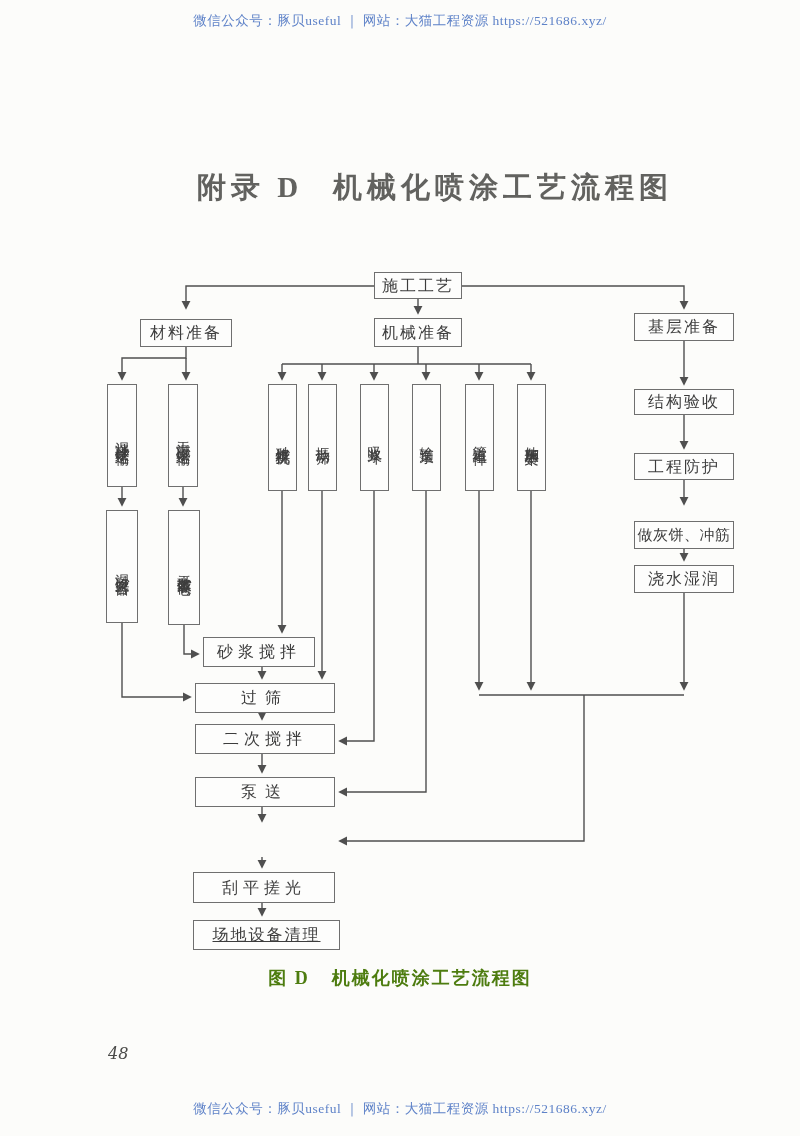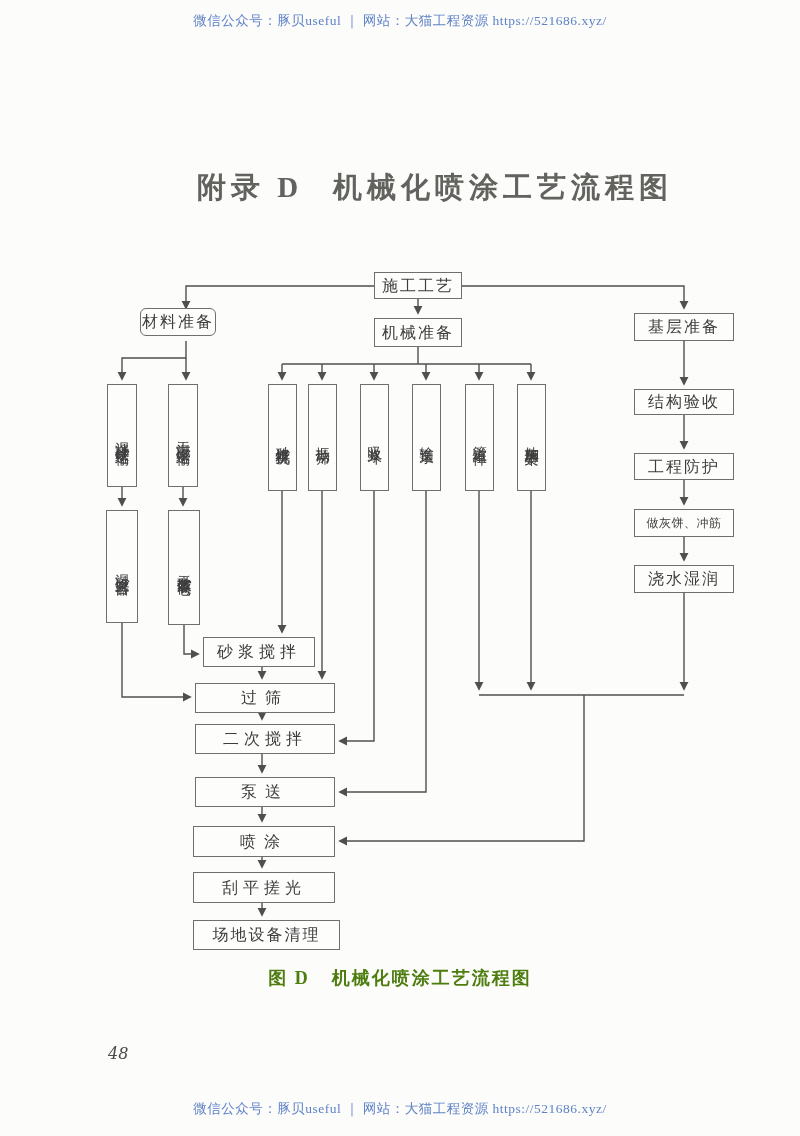--- a/index.html
+++ b/index.html
@@ -25,21 +25,21 @@
     font-size:16px;color:#3d3d3d;letter-spacing:2px;line-height:1;
     z-index:2;white-space:nowrap;
   }
   .vnode{
     writing-mode:vertical-rl;text-orientation:upright;
     font-size:14.5px;letter-spacing:2px;
   }
   .ls8{letter-spacing:8px;}
   .ls5{letter-spacing:5px;}
   .ls2{letter-spacing:2px;}
-  .ls0{letter-spacing:0.5px;font-size:12px;}
+  .ls0{letter-spacing:0.5px;font-size:15px;margin-top:12px;}
   #connectors{position:absolute;top:0;left:0;z-index:1;}
   #fig-caption{
     position:absolute;top:966px;left:0;width:800px;
     display:flex;justify-content:center;align-items:baseline;gap:22px;
     font-size:18px;font-weight:700;color:#4d7c0f;letter-spacing:2px;
   }
   #page-number{
     position:absolute;top:1044px;left:108px;
     font-size:16px;font-style:italic;color:#4a4a48;
     font-family:"DejaVu Serif","Liberation Serif",serif;
@@ -98,21 +98,21 @@
       <path d="M262,713 L262,719" marker-end="url(#arr)"></path>
       <path d="M262,754 L262,772" marker-end="url(#arr)"></path>
       <path d="M262,807 L262,821" marker-end="url(#arr)"></path>
       <path d="M262,857 L262,867" marker-end="url(#arr)"></path>
       <path d="M262,903 L262,915" marker-end="url(#arr)"></path>
     </g>
   </svg>
 
   <div class="node" style="left:374px;top:272px;width:88px;height:27px;">施工工艺</div>
 
-  <div class="node" style="left:140px;top:308px;width:76px;height:28px;border-radius:6px;">材料准备</div>
+  <div class="node" style="left:140px;top:319px;width:92px;height:28px;">材料准备</div>
   <div class="node" style="left:374px;top:318px;width:88px;height:29px;">机械准备</div>
   <div class="node" style="left:634px;top:313px;width:100px;height:28px;">基层准备</div>
 
   <div class="node vnode" style="left:107px;top:384px;width:30px;height:103px;">湿拌砂浆运输</div>
   <div class="node vnode" style="left:168px;top:384px;width:30px;height:103px;">干混砂浆运输</div>
   <div class="node vnode" style="left:106px;top:510px;width:32px;height:113px;">湿砂浆容器</div>
   <div class="node vnode" style="left:168px;top:510px;width:32px;height:115px;letter-spacing:1px;">干砂浆散装筒仓</div>
 
   <div class="node vnode" style="left:268px;top:384px;width:29px;height:107px;letter-spacing:1px;">砂浆搅拌机</div>
   <div class="node vnode" style="left:308px;top:384px;width:29px;height:107px;">振动筛</div>
@@ -123,23 +123,22 @@
 
   <div class="node" style="left:634px;top:389px;width:100px;height:26px;">结构验收</div>
   <div class="node" style="left:634px;top:453px;width:100px;height:27px;">工程防护</div>
   <div class="node ls0" style="left:634px;top:509px;width:100px;height:28px;">做灰饼、冲筋</div>
   <div class="node" style="left:634px;top:565px;width:100px;height:28px;">浇水湿润</div>
 
   <div class="node ls5" style="left:203px;top:637px;width:112px;height:30px;">砂浆搅拌</div>
   <div class="node ls8" style="left:195px;top:683px;width:140px;height:30px;">过筛</div>
   <div class="node ls5" style="left:195px;top:724px;width:140px;height:30px;">二次搅拌</div>
   <div class="node ls8" style="left:195px;top:777px;width:140px;height:30px;">泵送</div>
-  <div class="node ls8" style="left:193px;top:826px;width:142px;height:31px;">喷涂</div>
   <div class="node ls5" style="left:193px;top:872px;width:142px;height:31px;">刮平搓光</div>
-  <div class="node ls2" style="left:193px;top:920px;width:147px;height:30px;">场地设备清理</div>
+  <div class="node ls2" style="left:193px;top:920px;width:147px;height:30px;text-decoration:underline;">场地设备清理</div>
 
   <div id="fig-caption">
     <span>图 D</span>
     <span>机械化喷涂工艺流程图</span>
   </div>
 
   <div id="page-number">48</div>
 
   <div class="siteline" style="top:1100px;">微信公众号：豚贝useful ｜ 网站：大猫工程资源 https://521686.xyz/</div>
 

